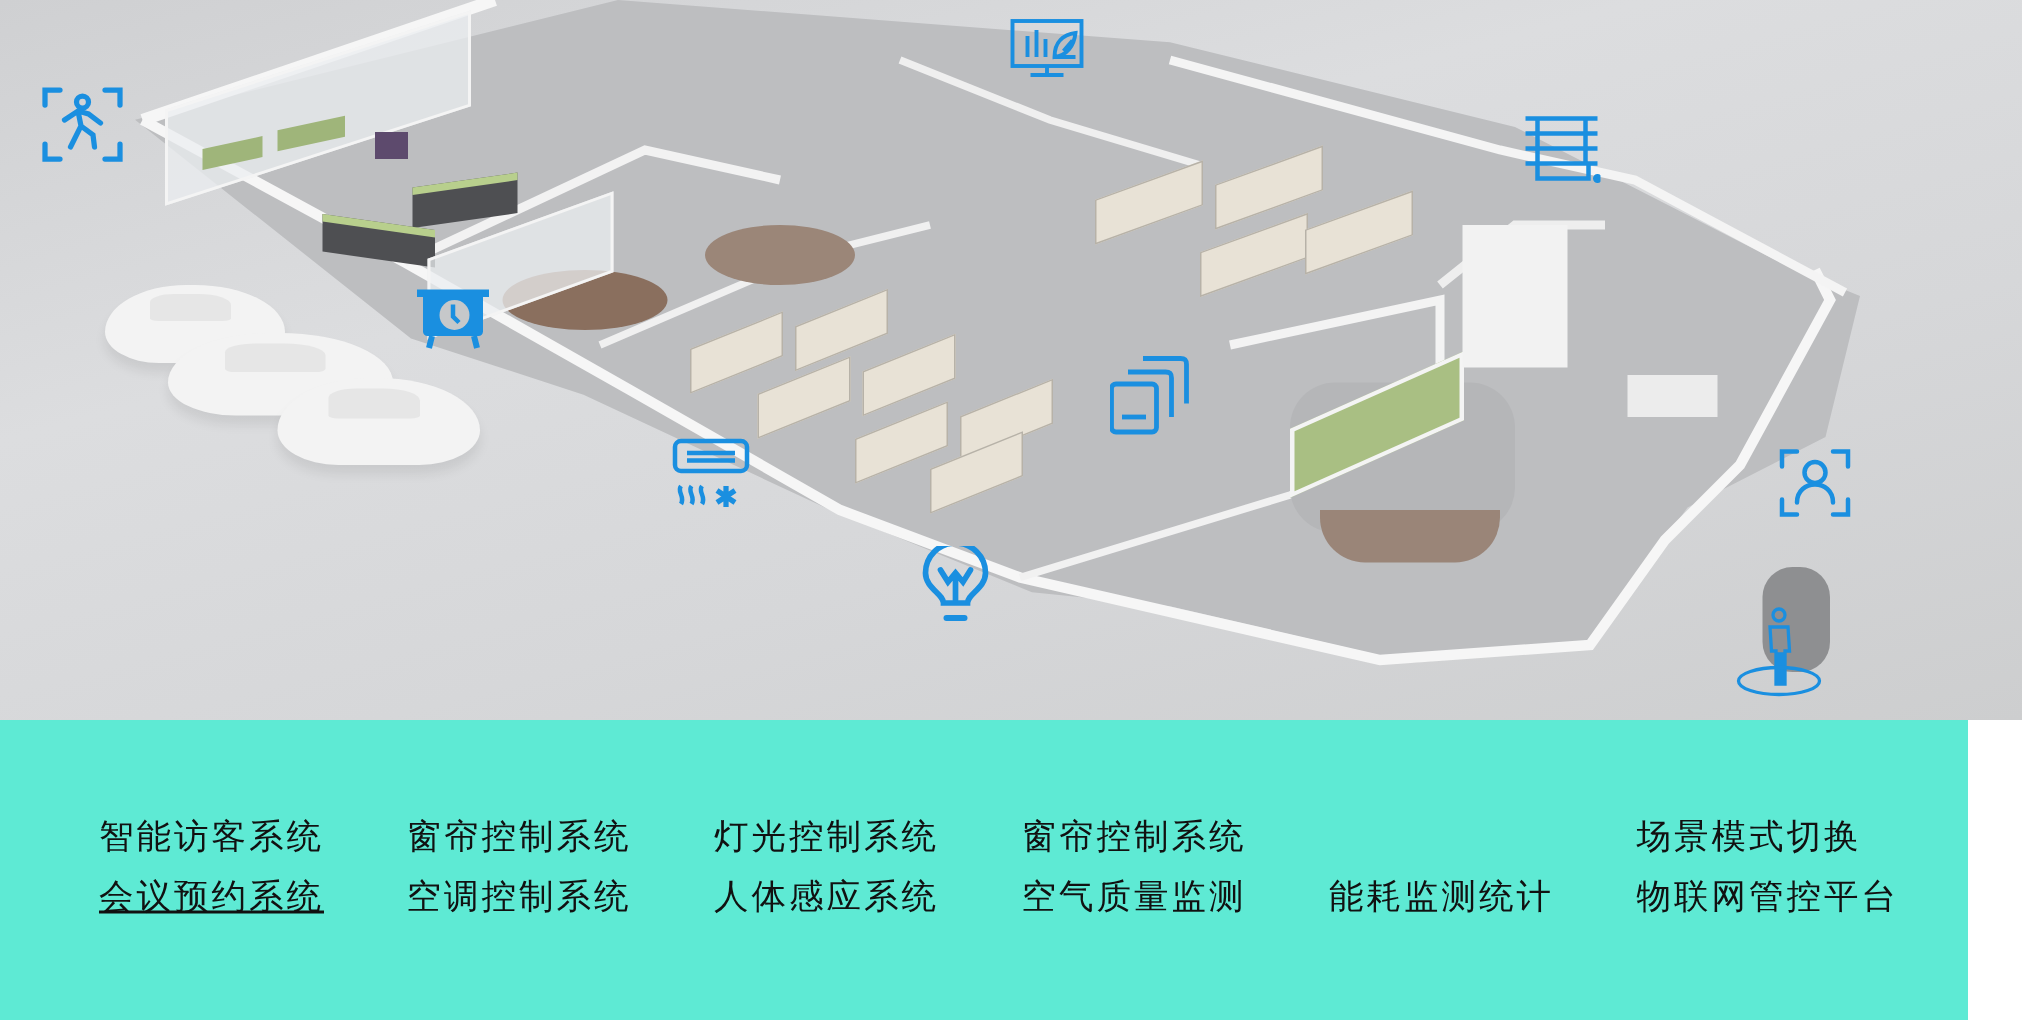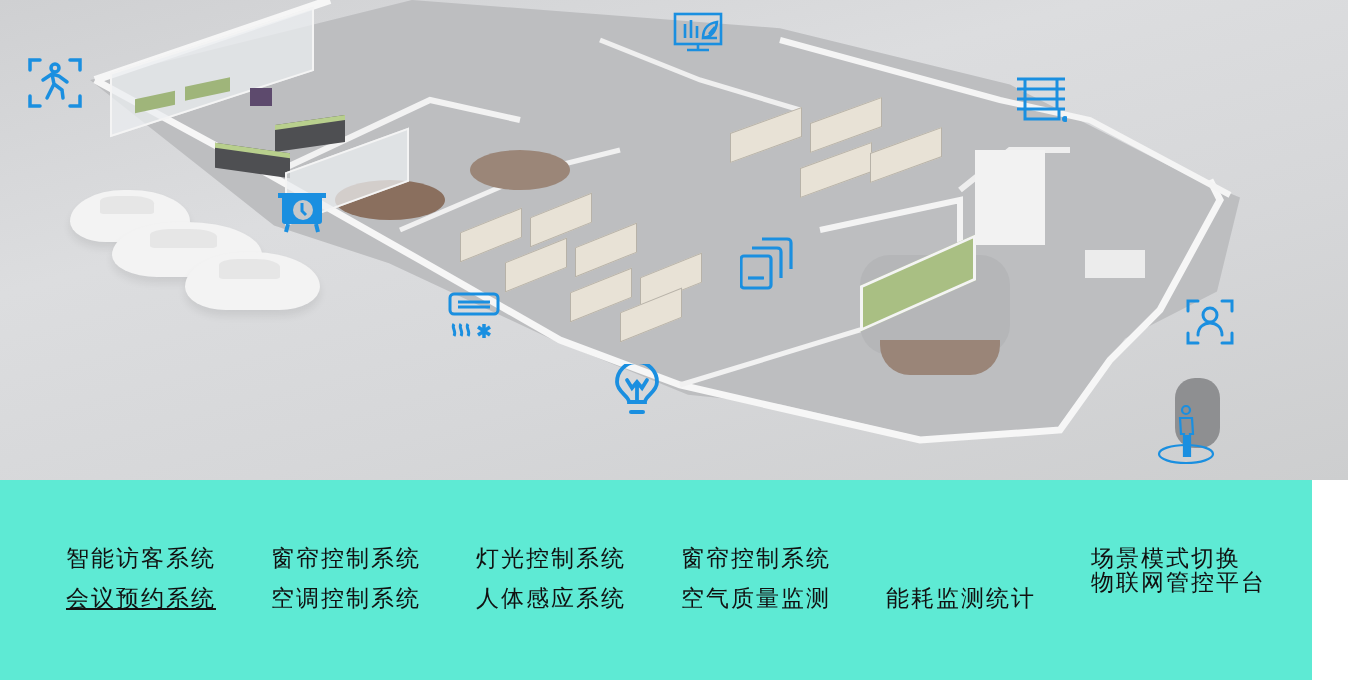--- a/index.html
+++ b/index.html
@@ -180,14 +180,14 @@
   <span class="label" style="left:271px;top:64px;">窗帘控制系统</span>
   <span class="label" style="left:476px;top:64px;">灯光控制系统</span>
   <span class="label" style="left:681px;top:64px;">窗帘控制系统</span>
   <span class="label" style="left:1091px;top:64px;">场景模式切换</span>
 
   <span class="label" style="left:66px;top:104px;text-decoration:underline;">会议预约系统</span>
   <span class="label" style="left:271px;top:104px;">空调控制系统</span>
   <span class="label" style="left:476px;top:104px;">人体感应系统</span>
   <span class="label" style="left:681px;top:104px;">空气质量监测</span>
   <span class="label" style="left:886px;top:104px;">能耗监测统计</span>
-  <span class="label" style="left:1091px;top:88px;">物联网管控平台</span>
+  <span class="label" style="left:1091px;top:104px;">物联网管控平台</span>
 </div>
 
 </body></html>

